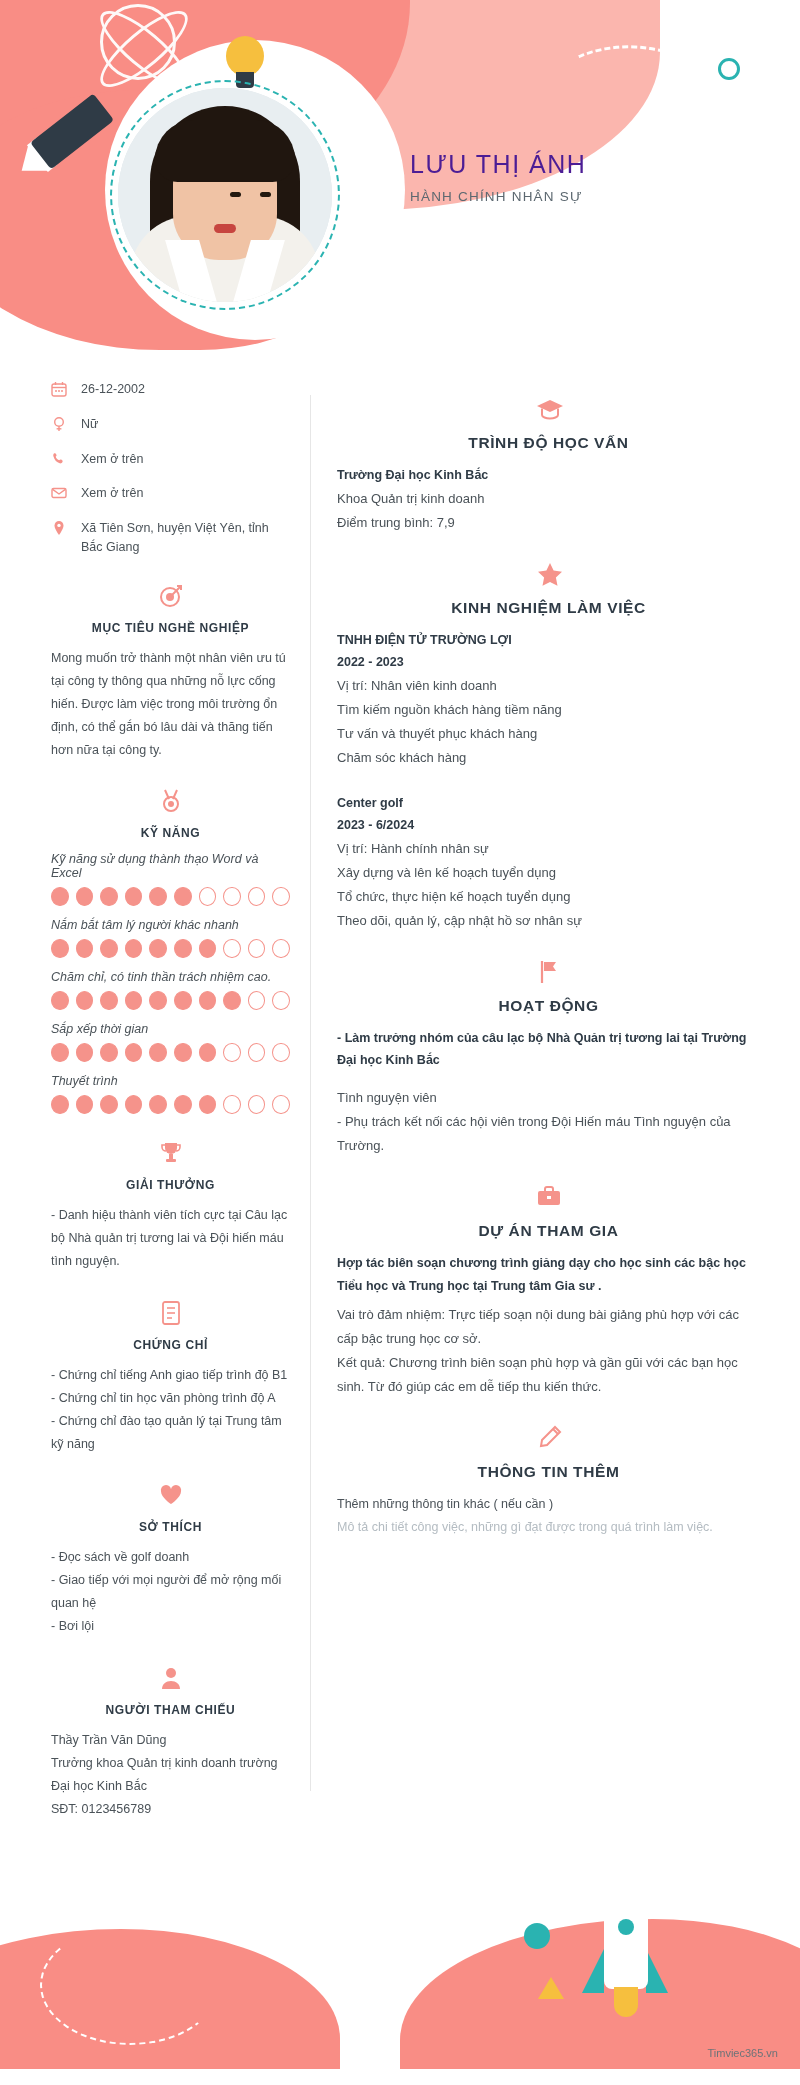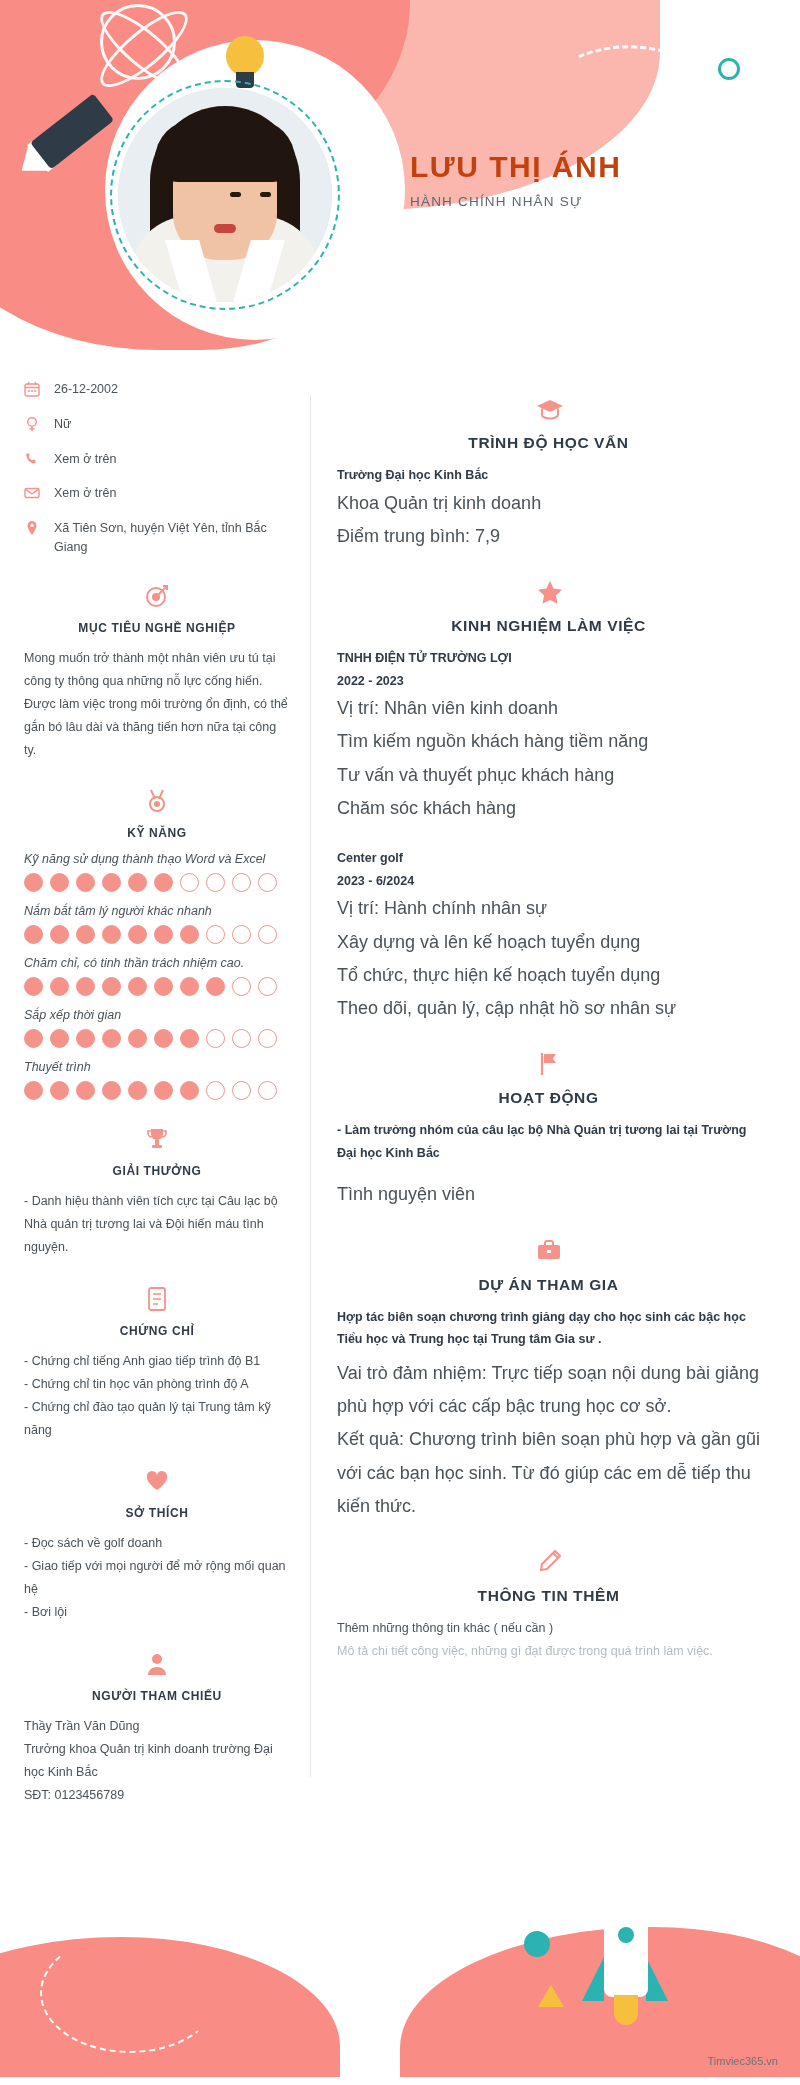--- a/index.html
+++ b/index.html
@@ -145,40 +145,40 @@
     position:absolute; right:30px; top:48px; width:250px; height:200px;
     border:3px dashed #ffffff; border-radius:50%;
     border-bottom-color: transparent; border-left-color: transparent;
     transform: rotate(18deg);
   }
   .name-block {
     position: absolute;
     left: 410px; top: 150px;
   }
   .name {
-    font-size: 30px;
-    font-weight: bold;
+    font-size: 25px;
+    font-weight: normal;
     letter-spacing: 1.5px;
-    color: #c2410c;
+    color: #4c1d95;
   }
   .job-title {
     margin-top: 10px;
     font-size: 13.5px;
     letter-spacing: 1.2px;
     color: #5c6870;
   }
 
   
   .content {
     display: flex;
     padding: 20px 0 0 0;
   }
   .left {
     width: 310px;
-    padding: 0 20px 0 24px;
+    padding: 0 20px 0 51px;
   }
   .divider {
     width: 1px;
     background: #e6e6e6;
     margin: 25px 0 30px 0;
   }
   .right {
     flex: 1;
     padding: 0 40px 0 26px;
   }
@@ -222,28 +222,28 @@
   .skill-label { font-size: 12.5px; color: #4a5258; margin-bottom: 7px; font-style: italic; }
   .dots { display: flex; gap: 7px; }
   .dot {
     width: 19px; height: 19px; border-radius: 50%;
     border: 1.5px solid #f5938b;
     background: #ffffff;
   }
   .dot.on { background: #f5938b; }
 
   .exp-block { margin-bottom: 22px; }
-  .exp-block .line { font-size: 18px; line-height: 1.85; color: #4a5258; }
+  .exp-block .line { font-size: 13px; line-height: 1.85; color: #4a5258; }
   .muted { color: #b4bcc2; }
   svg.ic { display:block; }
 
   
   .footer {
     position: absolute;
-    left: 0; bottom: 8px;
+    left: 0; bottom: 16px;
     width: 800px; height: 240px;
     overflow: hidden;
     text-decoration: underline;
   }
   .ft-blob-a {
     position:absolute; left:-120px; bottom:-90px;
     width: 460px; height: 230px;
     background:#f98d85; border-radius: 55% 50% 0 0;
   }
   .ft-blob-b {
@@ -602,20 +602,21 @@
           <svg class="ic" width="26" height="26" viewBox="0 0 26 26">
               <line x1="6" y1="2" x2="6" y2="24" stroke="#f5938b" stroke-width="2.2"></line>
               <path d="M8 3h12l-3 4.5L20 12H8z" fill="#f5938b"></path>
             </svg>
         </span>
         <h2>HOẠT ĐỘNG</h2>
       </div>
       <div class="bold-line">- Làm trưởng nhóm của câu lạc bộ Nhà Quản trị tương lai tại Trường Đại học Kinh Bắc</div>
       <div class="exp-block" style="margin-top:14px;">
         <div class="line">Tình nguyện viên</div>
+        <div class="line">- Phụ trách kết nối các hội viên trong Đội Hiến máu Tình nguyện của Trường.</div>
       </div>
 
       <div class="sec-head">
         <span class="ico">
           <svg class="ic" width="26" height="26" viewBox="0 0 26 26">
               <rect x="2" y="7" width="22" height="14" rx="2" fill="#f5938b"></rect>
               <path d="M9 7V5a2 2 0 0 1 2-2h4a2 2 0 0 1 2 2v2" fill="none" stroke="#f5938b" stroke-width="2"></path>
               <rect x="11" y="12" width="4" height="3" fill="#fff"></rect>
             </svg>
         </span>

